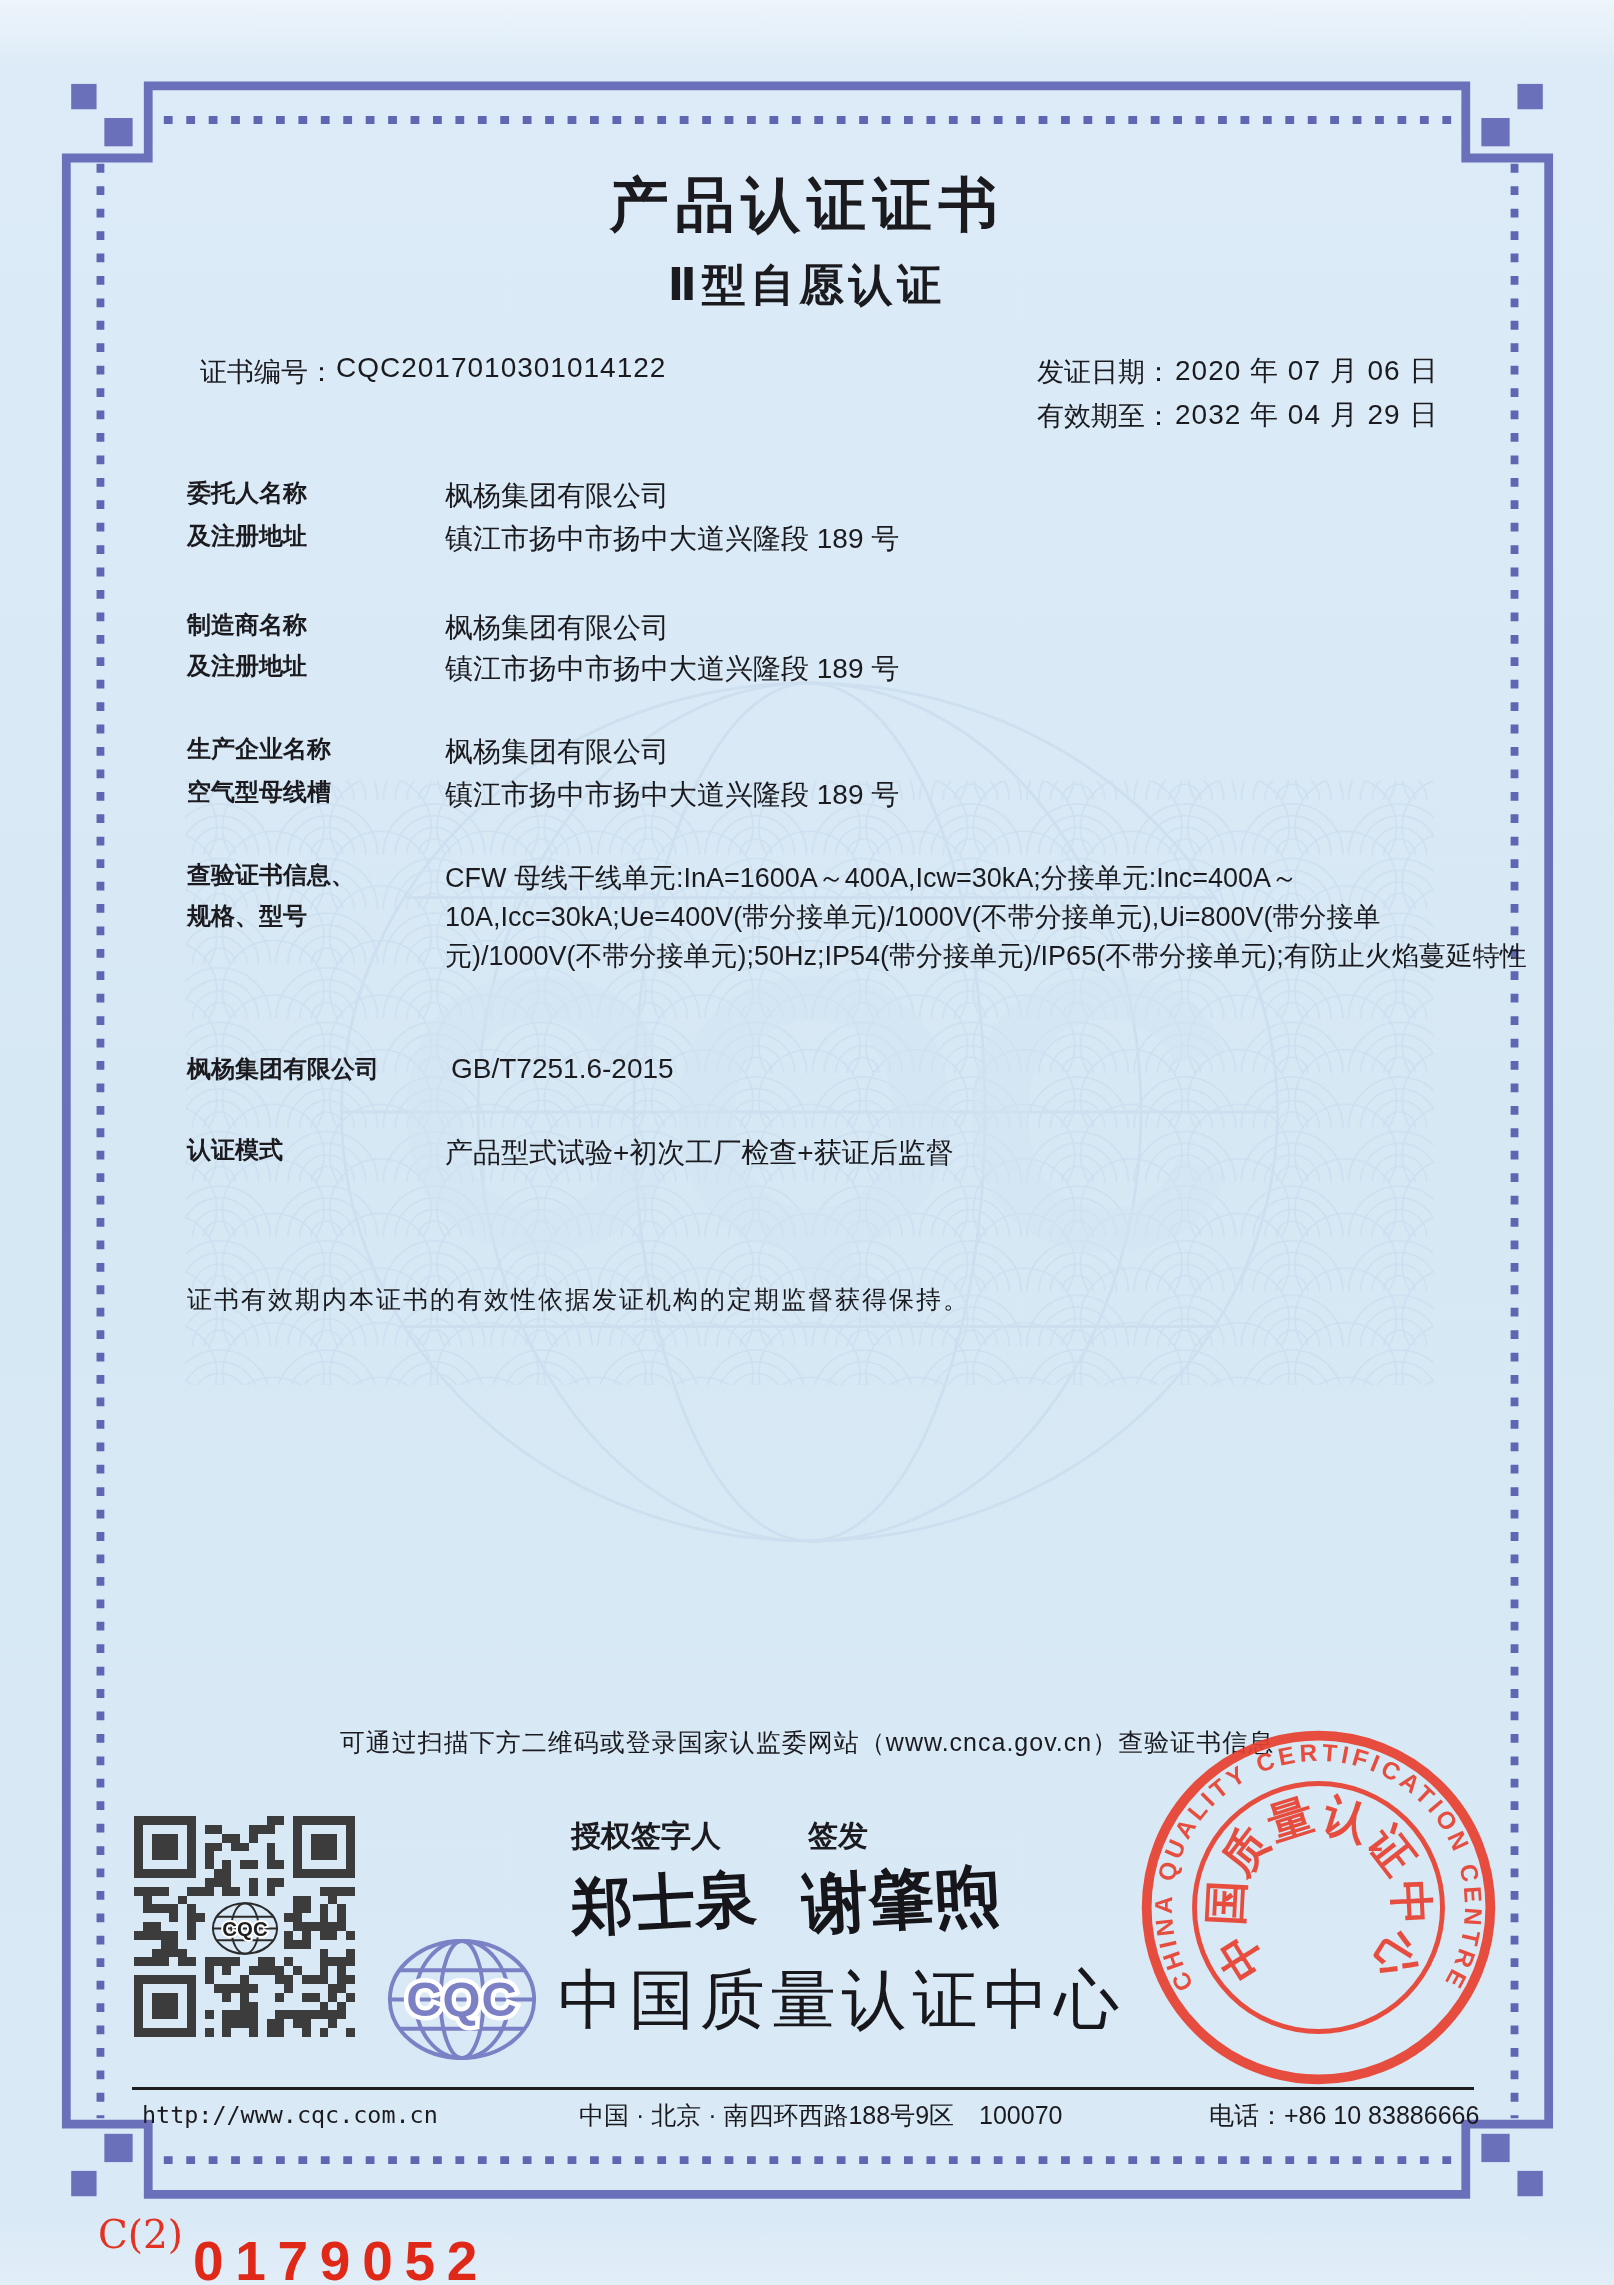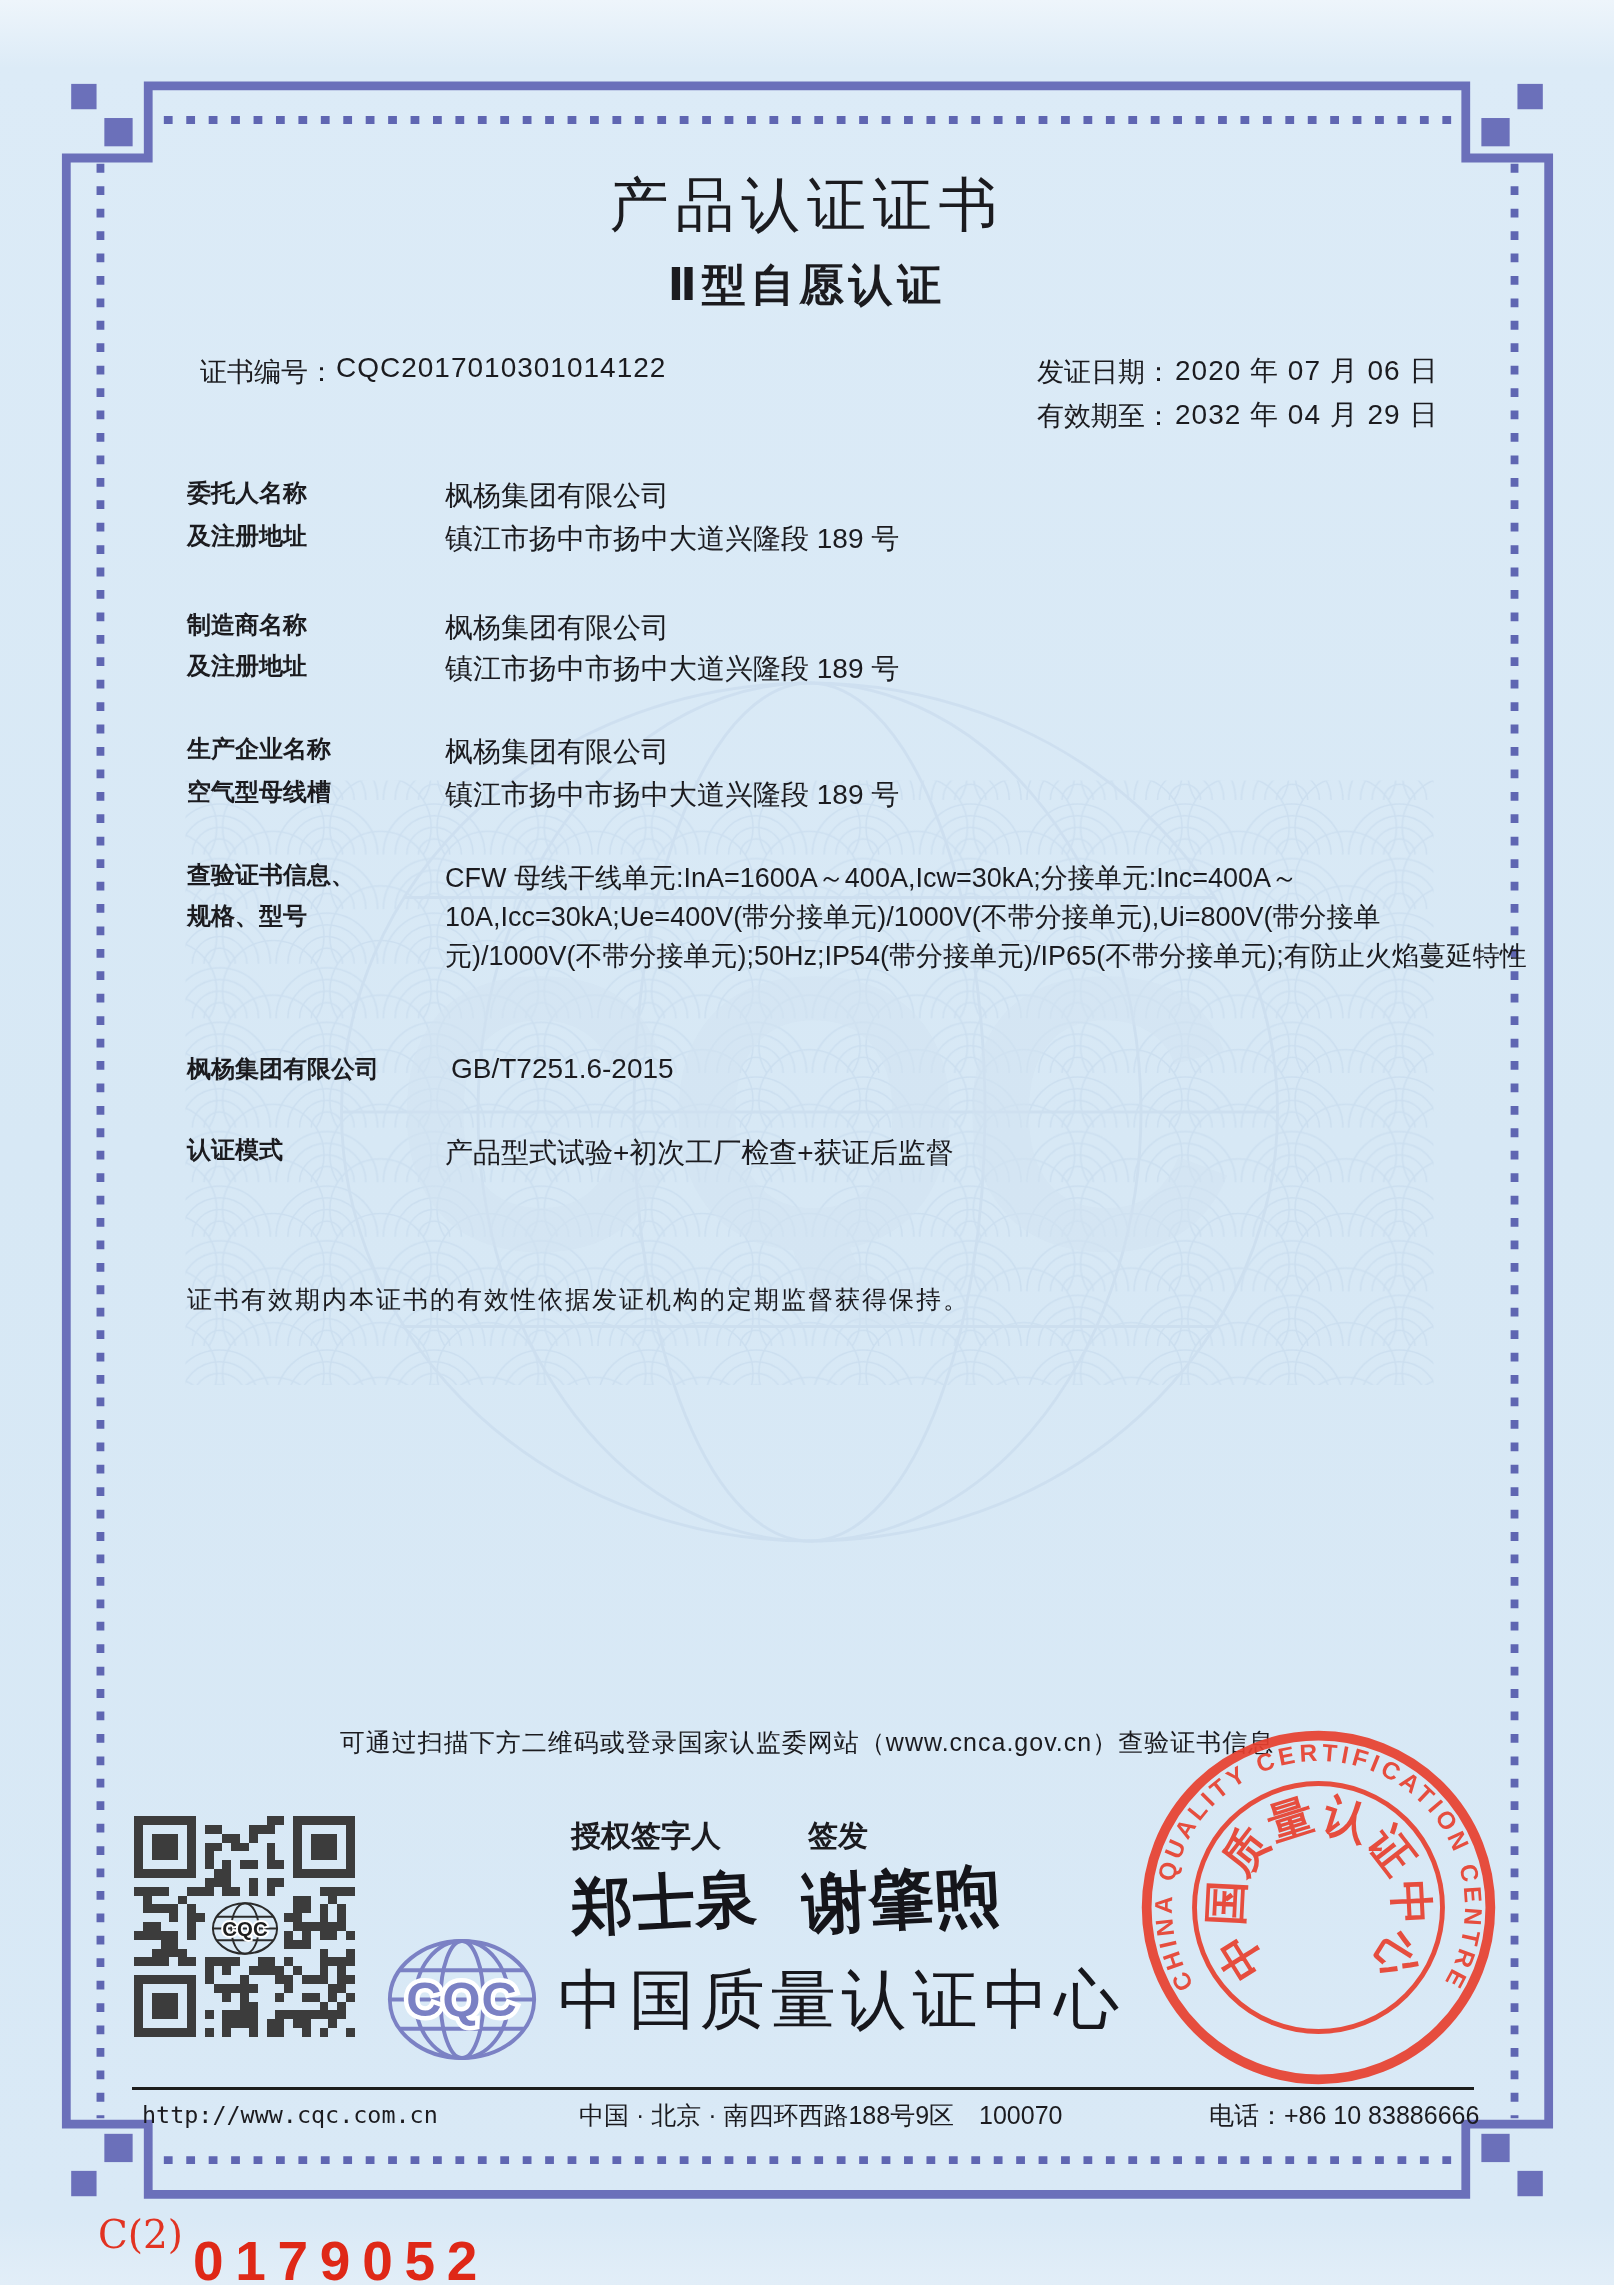--- a/index.html
+++ b/index.html
@@ -1,21 +1,21 @@
 <!DOCTYPE html>
 <html><head>
 <meta charset="utf-8">
 <style>
   html,body{margin:0;padding:0;background:#8e99a8;}
   .page{position:relative;width:1614px;height:2285px;margin:0 auto;overflow:hidden;
         background:linear-gradient(180deg,#eef5fb 0%,#dcebf7 3%,#d7e8f5 50%,#d9e9f6 97%,#e2eef8 100%);
         font-family:"Liberation Sans","DejaVu Sans",sans-serif;color:#1b1b1f;}
   .abs{position:absolute;}
   .ctr{left:0;right:0;text-align:center;}
-  .title{font-size:59px;font-weight:normal;letter-spacing:6.8px;}
+  .title{font-size:59px;font-weight:bold;letter-spacing:6.8px;}
   .subtitle{font-size:44px;font-weight:600;letter-spacing:4.9px;}
   .kai{font-family:"DejaVu Serif","Liberation Serif",serif;}
   .lbl{font-size:24px;font-weight:bold;white-space:nowrap;}
   .val{font-size:28px;white-space:nowrap;}
   .meta-lbl{font-size:27px;white-space:nowrap;}
   .meta-val{font-size:28px;white-space:nowrap;letter-spacing:1px;}
   .prod-line{font-size:27px;line-height:39px;white-space:nowrap;}
   .stmt{font-size:25px;letter-spacing:2px;white-space:nowrap;}
   .verify{font-size:25px;letter-spacing:1px;}
   .sig-label{font-size:30px;font-weight:bold;white-space:nowrap;}

